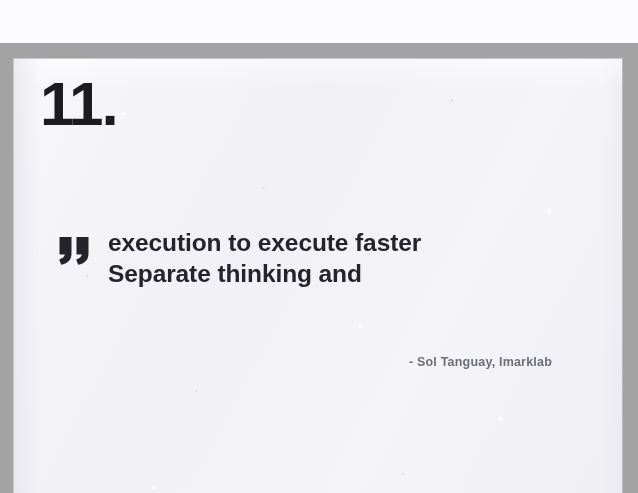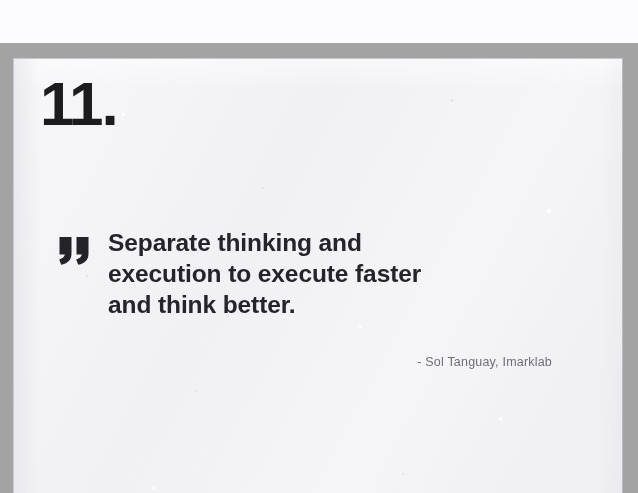--- a/index.html
+++ b/index.html
@@ -110,21 +110,21 @@
   }
   #quote-text .q-line { display: block; white-space: nowrap; }
 
   #quote-attribution {
     position: absolute;
     left: 0;
     top: 128px;
     width: 494px;
     text-align: right;
     font-size: 12.5px;
-    font-weight: 400;
+    font-weight: 700;
     color: #6e6e77;
     letter-spacing: 0.2px;
     white-space: nowrap;
   }
 
   
   #closing-statement {
     position: absolute;
     left: 18px;
     top: 383px;
@@ -154,23 +154,22 @@
     <div id="quote-block">
 
       <span id="quote-mark">
         <svg width="34" height="28" viewBox="0 0 34 28" xmlns="http://www.w3.org/2000/svg">
           <path d="M1.5 0 H13.5 V16.5 C13.5 23 9.5 26.8 3.2 27.8 L1.2 22.6 C4.6 21.6 6.4 19.9 6.9 17.6 H1.5 Z" fill="#232329"></path>
           <path d="M18.5 0 H30.5 V16.5 C30.5 23 26.5 26.8 20.2 27.8 L18.2 22.6 C21.6 21.6 23.4 19.9 23.9 17.6 H18.5 Z" fill="#232329"></path>
         </svg>
       </span>
 
       <p id="quote-text">
+        <span class="q-line">execution to execute faster</span>
         <span class="q-line">Separate thinking and</span>
-        <span class="q-line">execution to execute faster</span>
-        <span class="q-line">and think better.</span>
       </p>
 
       <div id="quote-attribution">- Sol Tanguay, Imarklab</div>
     </div>
 
 
   </div>
 </div>
 
 </body></html>

